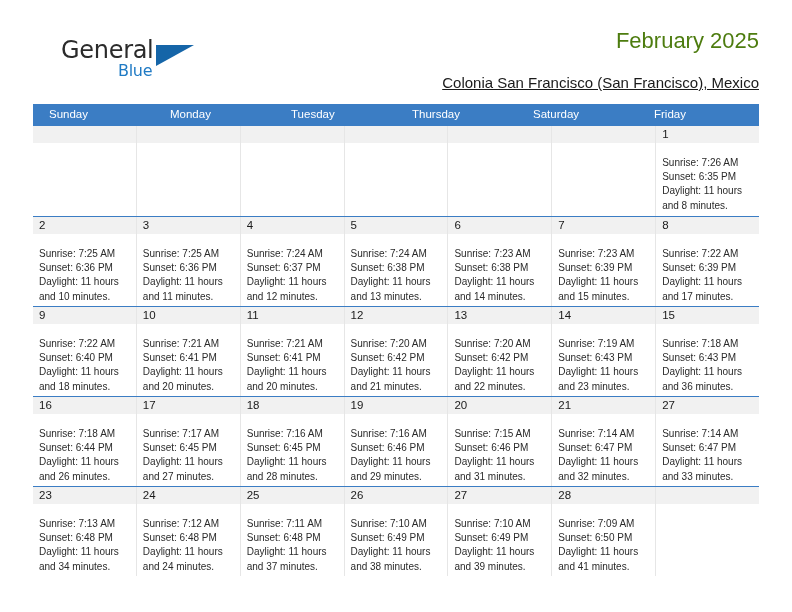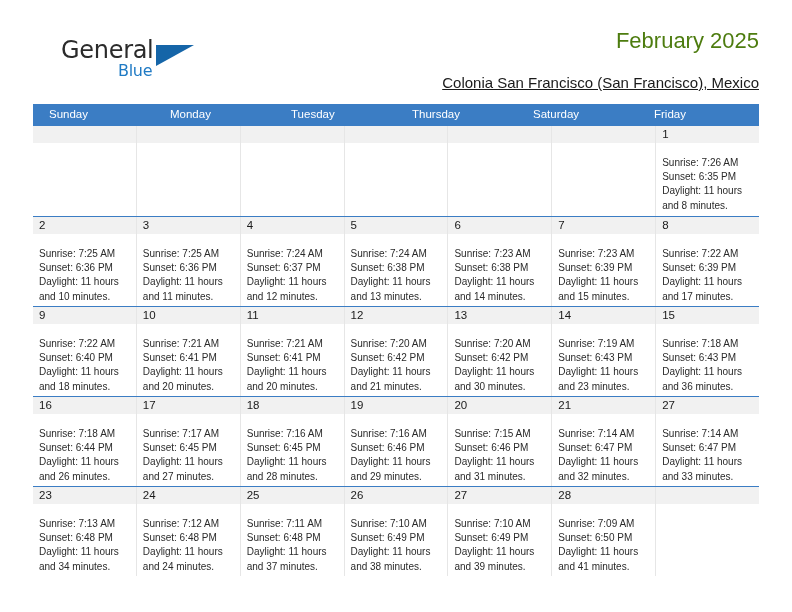--- a/index.html
+++ b/index.html
@@ -315,21 +315,21 @@
               <div>Daylight: 11 hours</div>
               <div class="daylight-line2">and 21 minutes.</div>
             </div>
           </div>
           <div class="cell">
             <div class="daynum-band">13</div>
             <div class="cell-body">
               <div>Sunrise: 7:20 AM</div>
               <div>Sunset: 6:42 PM</div>
               <div>Daylight: 11 hours</div>
-              <div class="daylight-line2">and 30 minutes.</div>
+              <div class="daylight-line2">and 22 minutes.</div>
             </div>
           </div>
           <div class="cell">
             <div class="daynum-band">14</div>
             <div class="cell-body">
               <div>Sunrise: 7:19 AM</div>
               <div>Sunset: 6:43 PM</div>
               <div>Daylight: 11 hours</div>
               <div class="daylight-line2">and 23 minutes.</div>
             </div>

